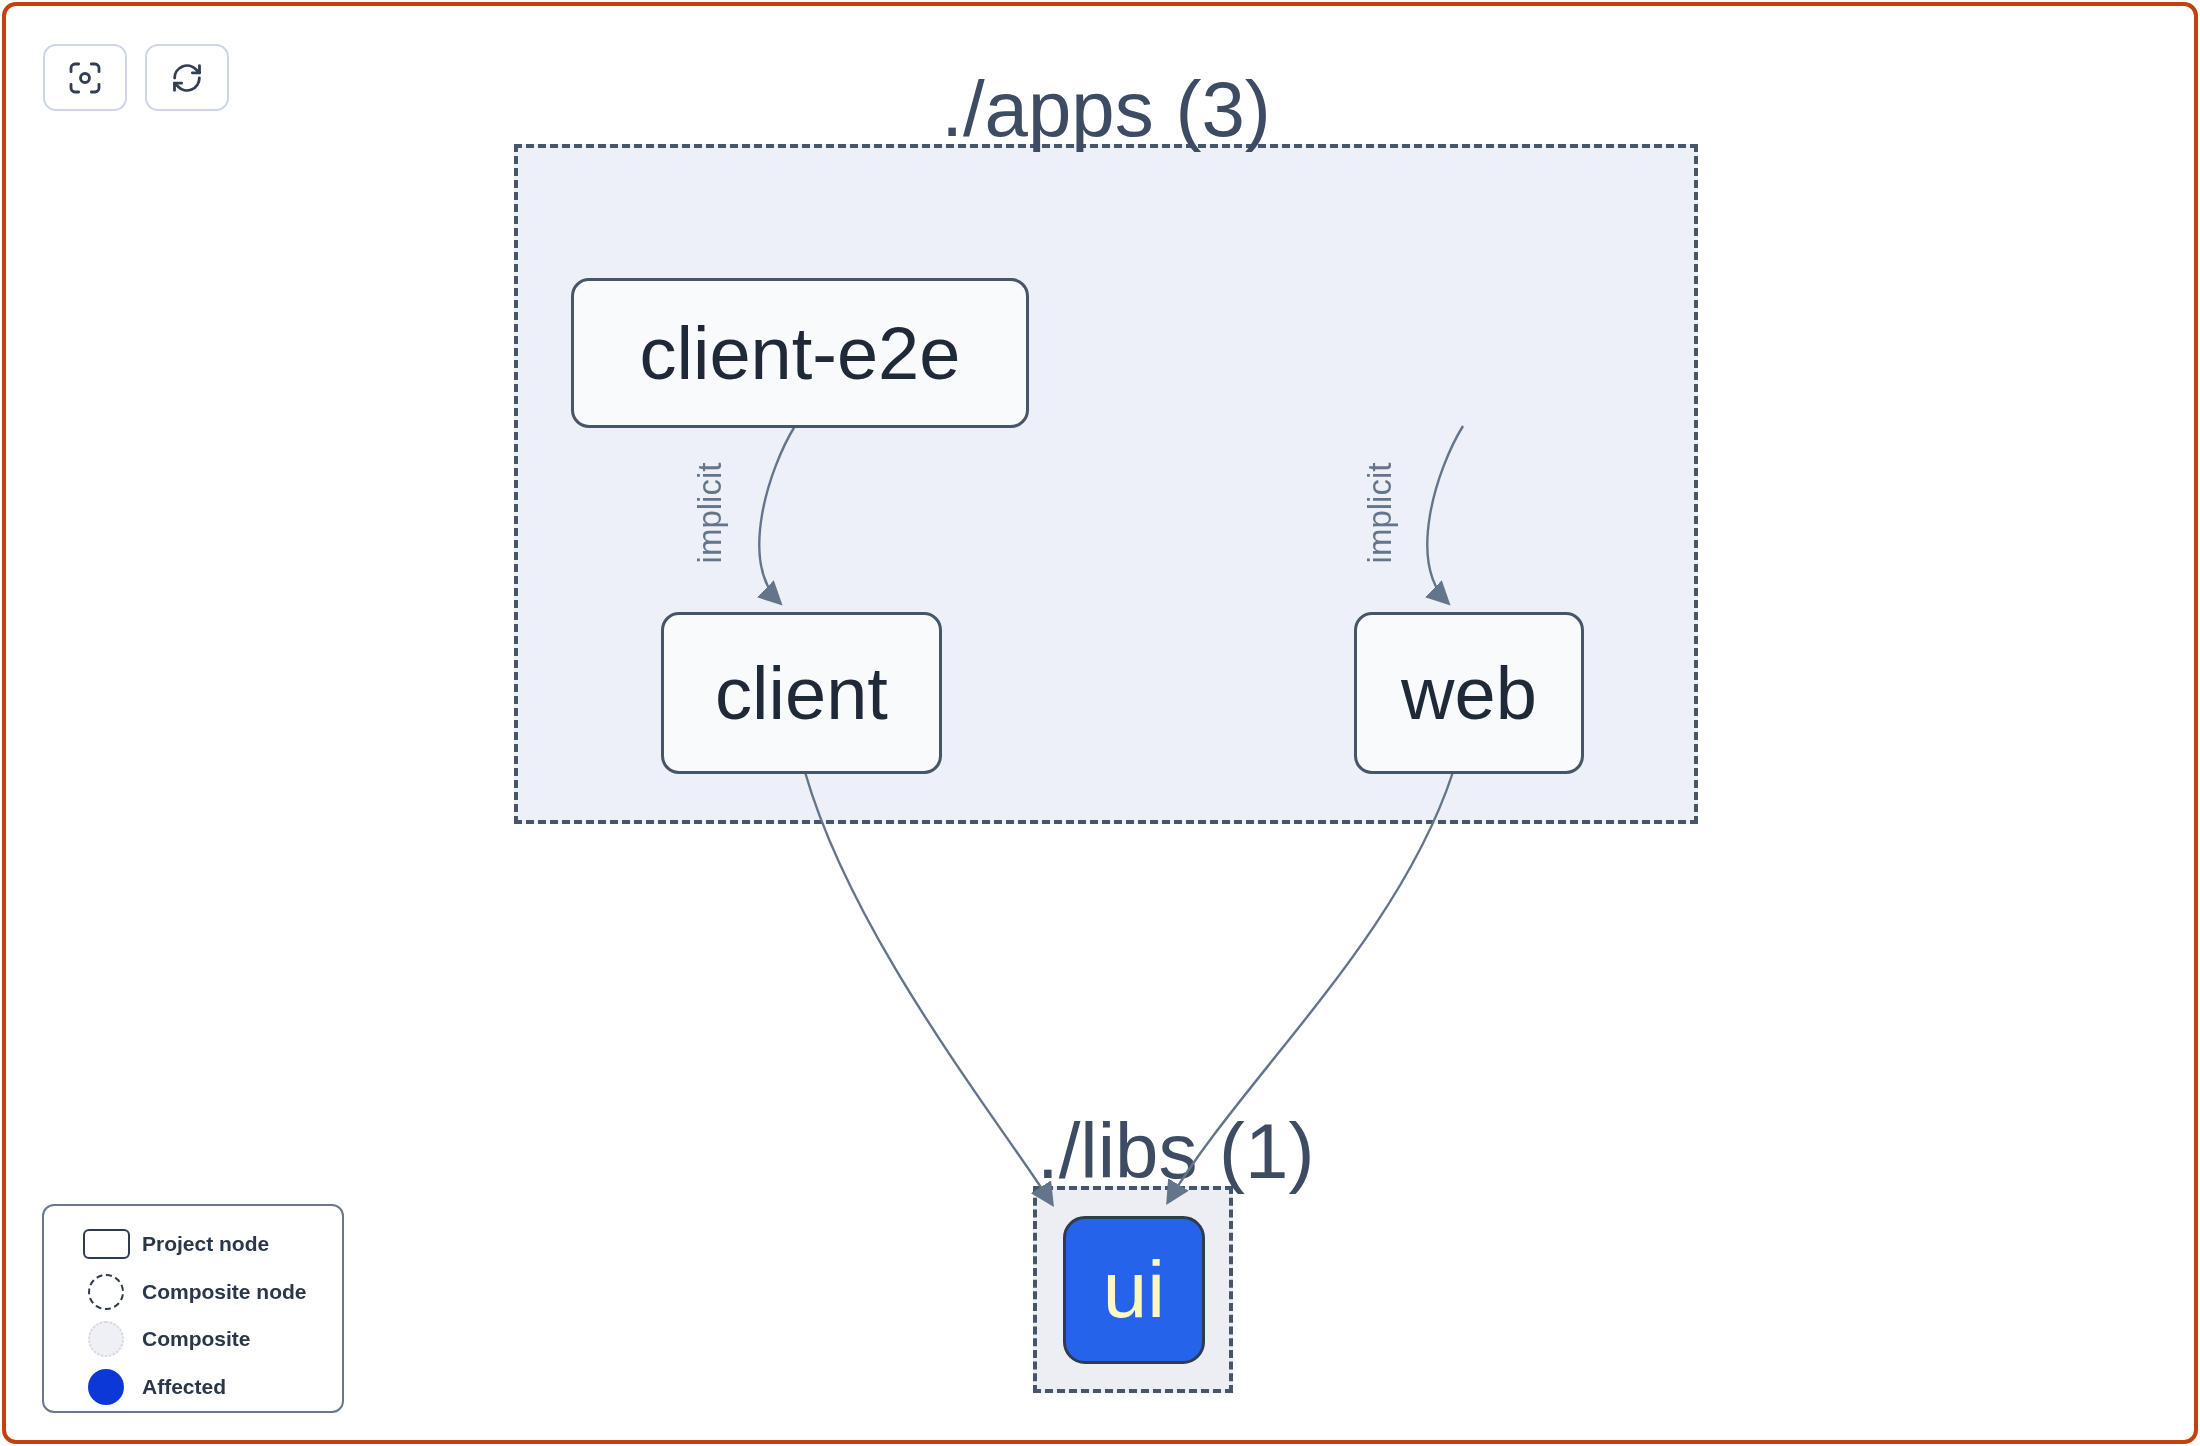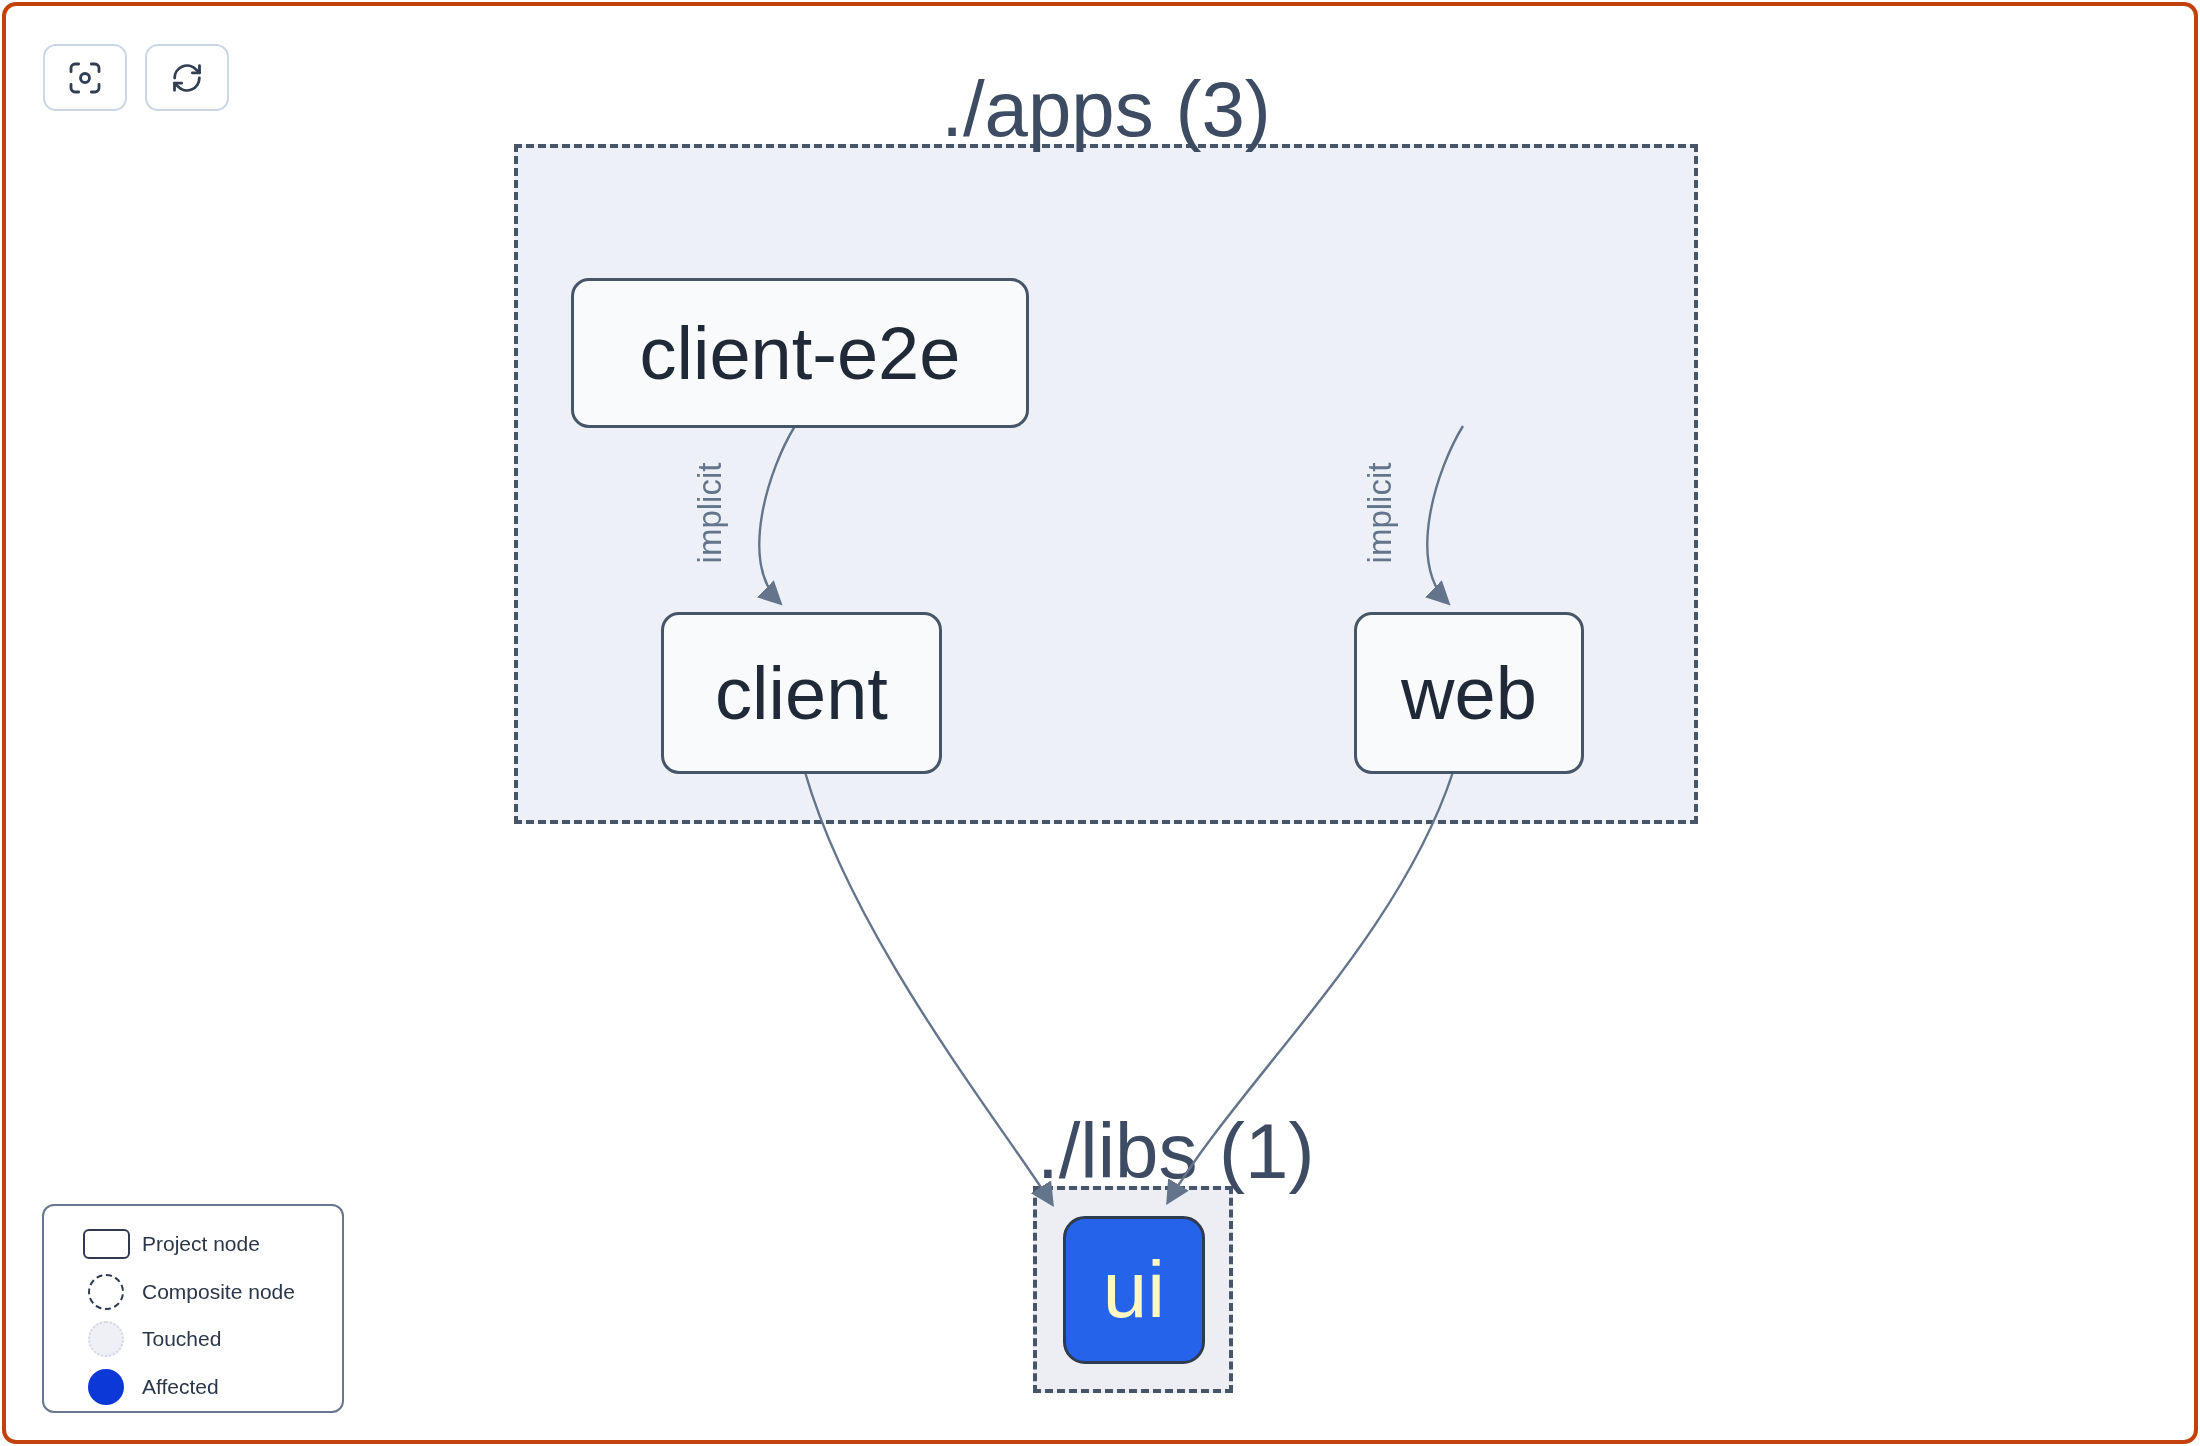--- a/index.html
+++ b/index.html
@@ -54,21 +54,21 @@
     left:1057px; top:1210px; width:142px; height:148px;
     background:#2563eb; border:3px solid #2f3b4e; border-radius:22px;
     color:#fef9c3; font-size:80px;
   }
 
   
   .legend {
     position:absolute; left:36px; top:1198px; width:302px; height:209px;
     background:#ffffff; border:2px solid #68778f; border-radius:12px;
     z-index:40; padding:14px 0 0 26px;
-    display:flex; flex-direction:column; justify-content:space-around;
+    display:flex; flex-direction:column; justify-content:space-around;font-weight:bold;
   }
   .legend-row { display:flex; align-items:center; height:44px; }
   .legend-marker-cell { width:72px; display:flex; align-items:center; justify-content:center; }
   .legend-label { font-size:21px; color:#2b3648; }
   .mk-project   { width:47px; height:30px; border:2.5px solid #2e3a4e; border-radius:6px; background:#fff; }
   .mk-composite { width:36px; height:36px; border:2.5px dashed #2e3a4e; border-radius:50%; background:#fff; }
   .mk-affected  { width:36px; height:36px; border:2px dotted #d3d9e3; border-radius:50%; background:#eef0f5; }
   .mk-touched   { width:36px; height:36px; border-radius:50%; background:#0d38d8; }
 </style>
 </head>
@@ -134,21 +134,21 @@
     <div class="legend-row">
       <span class="legend-marker-cell">
           <span class="mk-composite"></span>
         </span>
       <span class="legend-label">Composite node</span>
     </div>
     <div class="legend-row">
       <span class="legend-marker-cell">
           <span class="mk-affected"></span>
         </span>
-      <span class="legend-label">Touched</span>
+      <span class="legend-label">Composite</span>
     </div>
     <div class="legend-row">
       <span class="legend-marker-cell">
           <span class="mk-touched"></span>
         </span>
       <span class="legend-label">Affected</span>
     </div>
   </div>
 
 </div>

